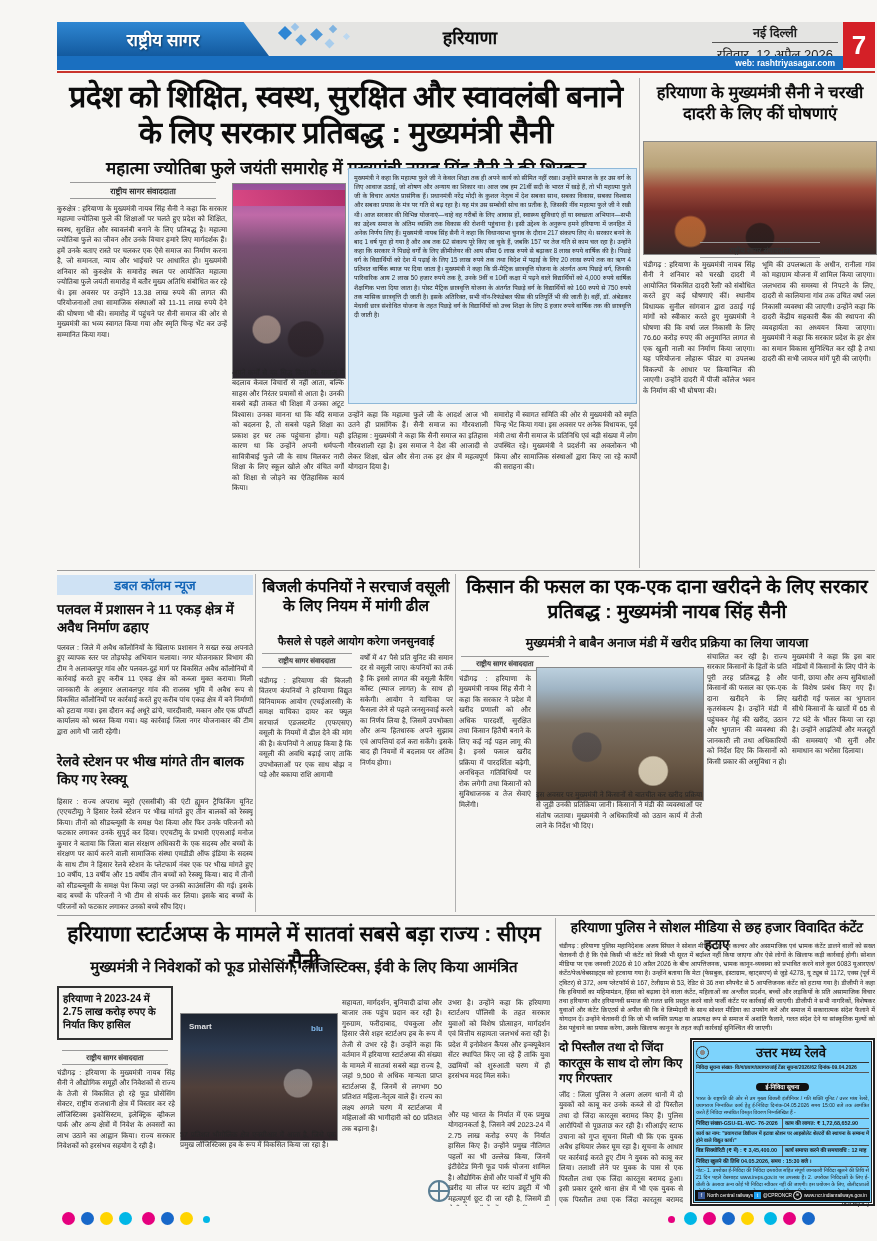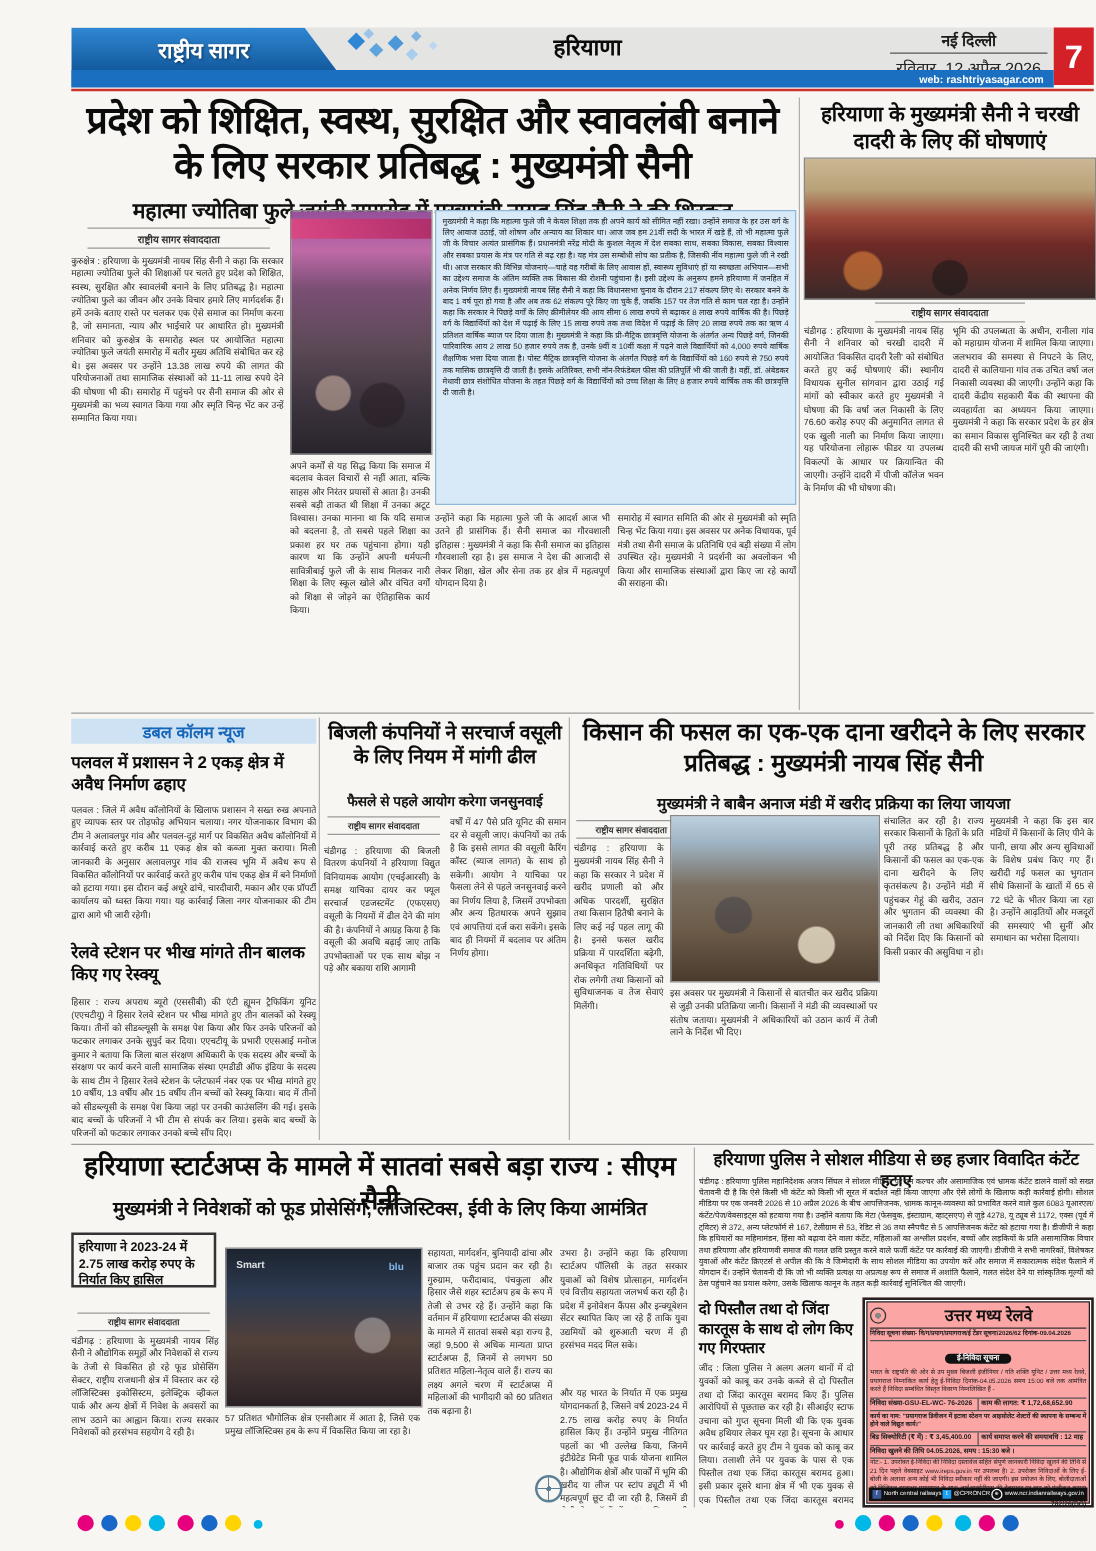--- a/index.html
+++ b/index.html
@@ -14,21 +14,21 @@
   .bt-sm{font-size:6.3px;line-height:1.45;text-align:justify;color:#262626;overflow:hidden;}
   .byline{font-size:8px;font-weight:bold;text-align:center;color:#333;
           border-top:1px solid #9a9a9a;border-bottom:1px solid #9a9a9a;padding:2px 0;}
   .h-xl{font-weight:bold;font-size:30px;line-height:1.2;text-align:center;color:#0c0c0c;letter-spacing:-0.5px;}
   .h-lg{font-weight:bold;font-size:20px;line-height:1.3;text-align:center;color:#0c0c0c;}
   .h-md{font-weight:bold;font-size:15.5px;line-height:1.25;text-align:center;color:#0c0c0c;}
   .h-sm{font-weight:bold;font-size:13.5px;line-height:1.3;text-align:left;color:#0c0c0c;}
   .sub{font-weight:bold;text-align:center;color:#111;}
   .vrule{width:1px;background:#b0b0b0;}
   .hrule{height:1px;background:#9a9a9a;}
-  .photo{border:1px solid #888;}
+  .photo{border:1px solid #888;margin-top:15px;}
   .diamond{position:absolute;transform:rotate(45deg);}
   .dot{position:absolute;border-radius:50%;width:13px;height:13px;}
   .tcell{font-size:5.4px;font-weight:bold;line-height:1.35;}
   .tiny{font-size:5px;line-height:1.4;text-align:justify;}
 </style>
 </head>
 <body>
 
 <div class="abs" style="left:57px;top:22px;width:786px;height:34px;background:#e4e4e2;"></div>
 
@@ -100,21 +100,21 @@
 
 <div class="abs bt" style="left:643px;top:260px;width:112px;height:306px;">चंडीगढ़ : हरियाणा के मुख्यमंत्री नायब सिंह सैनी ने शनिवार को चरखी दादरी में आयोजित 'विकसित दादरी रैली' को संबोधित करते हुए कई घोषणाएं कीं। स्थानीय विधायक सुनील सांगवान द्वारा उठाई गई मांगों को स्वीकार करते हुए मुख्यमंत्री ने घोषणा की कि वर्षा जल निकासी के लिए 76.60 करोड़ रुपए की अनुमानित लागत से एक खुली नाली का निर्माण किया जाएगा। यह परियोजना लोहारू फीडर या उपलब्ध विकल्पों के आधार पर क्रियान्वित की जाएगी। उन्होंने दादरी में पीजी कॉलेज भवन के निर्माण की भी घोषणा की।</div>
 <div class="abs bt" style="left:762px;top:260px;width:113px;height:306px;">भूमि की उपलब्धता के अधीन, रानीला गांव को महाग्राम योजना में शामिल किया जाएगा। जलभराव की समस्या से निपटने के लिए, दादरी से कालियाना गांव तक उचित वर्षा जल निकासी व्यवस्था की जाएगी। उन्होंने कहा कि दादरी केंद्रीय सहकारी बैंक की स्थापना की व्यवहार्यता का अध्ययन किया जाएगा। मुख्यमंत्री ने कहा कि सरकार प्रदेश के हर क्षेत्र का समान विकास सुनिश्चित कर रही है तथा दादरी की सभी जायज मांगें पूरी की जाएंगी।</div>
 
 <div class="abs hrule" style="left:57px;top:570px;width:818px;"></div>
 
 <div class="abs" style="left:57px;top:575px;width:196px;height:20px;background:#cfe2f4;display:flex;align-items:center;justify-content:center;">
   <span style="color:#1566b8;font-weight:bold;font-size:13px;">डबल कॉलम न्यूज</span>
 </div>
 
-<div class="abs h-sm" style="left:57px;top:601px;width:196px;height:38px;">पलवल में प्रशासन ने 2 एकड़ क्षेत्र में अवैध निर्माण ढहाए</div>
+<div class="abs h-sm" style="left:57px;top:601px;width:196px;height:38px;">पलवल में प्रशासन ने 11 एकड़ क्षेत्र में अवैध निर्माण ढहाए</div>
 <div class="abs bt" style="left:57px;top:643px;width:196px;height:104px;">पलवल : जिले में अवैध कॉलोनियों के खिलाफ प्रशासन ने सख्त रुख अपनाते हुए व्यापक स्तर पर तोड़फोड़ अभियान चलाया। नगर योजनाकार विभाग की टीम ने अलावलपुर गांव और पलवल-दुहं मार्ग पर विकसित अवैध कॉलोनियों में कार्रवाई करते हुए करीब 11 एकड़ क्षेत्र को कब्जा मुक्त कराया। मिली जानकारी के अनुसार अलावलपुर गांव की राजस्व भूमि में अवैध रूप से विकसित कॉलोनियों पर कार्रवाई करते हुए करीब पांच एकड़ क्षेत्र में बने निर्माणों को हटाया गया। इस दौरान कई अधूरे ढांचे, चारदीवारी, मकान और एक प्रॉपर्टी कार्यालय को ध्वस्त किया गया। यह कार्रवाई जिला नगर योजनाकार की टीम द्वारा आगे भी जारी रहेगी।</div>
 
 <div class="abs h-sm" style="left:57px;top:753px;width:196px;height:40px;">रेलवे स्टेशन पर भीख मांगते तीन बालक किए गए रेस्क्यू</div>
 <div class="abs bt" style="left:57px;top:797px;width:196px;height:115px;">हिसार : राज्य अपराध ब्यूरो (एससीबी) की एंटी ह्यूमन ट्रैफिकिंग यूनिट (एएचटीयू) ने हिसार रेलवे स्टेशन पर भीख मांगते हुए तीन बालकों को रेस्क्यू किया। तीनों को सीडब्ल्यूसी के समक्ष पेश किया और फिर उनके परिजनों को फटकार लगाकर उनके सुपुर्द कर दिया। एएचटीयू के प्रभारी एएसआई मनोज कुमार ने बताया कि जिला बाल संरक्षण अधिकारी के एक सदस्य और बच्चों के संरक्षण पर कार्य करने वाली सामाजिक संस्था एमडीडी ऑफ इंडिया के सदस्य के साथ टीम ने हिसार रेलवे स्टेशन के प्लेटफार्म नंबर एक पर भीख मांगते हुए 10 वर्षीय, 13 वर्षीय और 15 वर्षीय तीन बच्चों को रेस्क्यू किया। बाद में तीनों को सीडब्ल्यूसी के समक्ष पेश किया जहां पर उनकी काउंसलिंग की गई। इसके बाद बच्चों के परिजनों ने भी टीम से संपर्क कर लिया। इसके बाद बच्चों के परिजनों को फटकार लगाकर उनको बच्चे सौंप दिए।</div>
 
 <div class="abs vrule" style="left:255px;top:574px;height:338px;"></div>
 
 <div class="abs h-md" style="left:259px;top:577px;width:194px;height:52px;">बिजली कंपनियों ने सरचार्ज वसूली के लिए नियम में मांगी ढील</div>
 <div class="abs sub" style="left:259px;top:633px;width:194px;font-size:11px;">फैसले से पहले आयोग करेगा जनसुनवाई</div>
 <div class="abs byline" style="left:262px;top:653px;width:90px;font-size:7px;">राष्ट्रीय सागर संवाददाता</div>
@@ -136,21 +136,21 @@
 
 <div class="abs bt" style="left:536px;top:790px;width:166px;height:122px;">इस अवसर पर मुख्यमंत्री ने किसानों से बातचीत कर खरीद प्रक्रिया से जुड़ी उनकी प्रतिक्रिया जानी। किसानों ने मंडी की व्यवस्थाओं पर संतोष जताया। मुख्यमंत्री ने अधिकारियों को उठान कार्य में तेजी लाने के निर्देश भी दिए।</div>
 <div class="abs bt" style="left:707px;top:652px;width:80px;height:260px;">संचालित कर रही है। राज्य सरकार किसानों के हितों के प्रति पूरी तरह प्रतिबद्ध है और किसानों की फसल का एक-एक दाना खरीदने के लिए कृतसंकल्प है। उन्होंने मंडी में पहुंचकर गेहूं की खरीद, उठान और भुगतान की व्यवस्था की जानकारी ली तथा अधिकारियों को निर्देश दिए कि किसानों को किसी प्रकार की असुविधा न हो।</div>
 <div class="abs bt" style="left:792px;top:652px;width:83px;height:260px;">मुख्यमंत्री ने कहा कि इस बार मंडियों में किसानों के लिए पीने के पानी, छाया और अन्य सुविधाओं के विशेष प्रबंध किए गए हैं। खरीदी गई फसल का भुगतान सीधे किसानों के खातों में 65 से 72 घंटे के भीतर किया जा रहा है। उन्होंने आढ़तियों और मजदूरों की समस्याएं भी सुनीं और समाधान का भरोसा दिलाया।</div>
 
 <div class="abs hrule" style="left:57px;top:915px;width:818px;"></div>
 
 <div class="abs h-lg" style="left:57px;top:920px;width:494px;height:32px;font-size:21px;">हरियाणा स्टार्टअप्स के मामले में सातवां सबसे बड़ा राज्य : सीएम सैनी</div>
 <div class="abs sub" style="left:57px;top:956px;width:494px;font-size:15px;font-weight:bold;">मुख्यमंत्री ने निवेशकों को फूड प्रोसेसिंग, लॉजिस्टिक्स, ईवी के लिए किया आमंत्रित</div>
 
-<div class="abs" style="left:57px;top:986px;width:116px;height:44px;border:2px solid #333;padding:4px;box-sizing:border-box;">
+<div class="abs" style="left:57px;top:986px;width:116px;height:54px;border:2px solid #333;padding:4px;box-sizing:border-box;">
   <div style="font-size:10px;font-weight:bold;line-height:1.3;color:#111;">हरियाणा ने 2023-24 में 2.75 लाख करोड़ रुपए के निर्यात किए हासिल</div>
 </div>
 
 <div class="abs byline" style="left:62px;top:1050px;width:106px;font-size:7px;">राष्ट्रीय सागर संवाददाता</div>
 
 <div class="abs bt" style="left:57px;top:1068px;width:118px;height:138px;">चंडीगढ़ : हरियाणा के मुख्यमंत्री नायब सिंह सैनी ने औद्योगिक समूहों और निवेशकों से राज्य के तेजी से विकसित हो रहे फूड प्रोसेसिंग सेक्टर, राष्ट्रीय राजधानी क्षेत्र में विस्तार कर रहे लॉजिस्टिक्स इकोसिस्टम, इलेक्ट्रिक व्हीकल पार्क और अन्य क्षेत्रों में निवेश के अवसरों का लाभ उठाने का आह्वान किया। राज्य सरकार निवेशकों को हरसंभव सहयोग दे रही है।</div>
 
 <div class="abs photo" style="left:180px;top:998px;width:156px;height:126px;background:
      radial-gradient(circle at 75% 55%, rgba(250,245,240,.35) 0 10%, transparent 11%),
      linear-gradient(180deg,#1d2430 0%,#2c3a50 28%,#51403a 58%,#2b2226 100%);">
@@ -164,21 +164,21 @@
 <div class="abs bt" style="left:448px;top:1110px;width:102px;height:96px;">और यह भारत के निर्यात में एक प्रमुख योगदानकर्ता है, जिसने वर्ष 2023-24 में 2.75 लाख करोड़ रुपए के निर्यात हासिल किए हैं। उन्होंने प्रमुख नीतिगत पहलों का भी उल्लेख किया, जिनमें इंटीग्रेटेड मिनी फूड पार्क योजना शामिल है। औद्योगिक क्षेत्रों और पार्कों में भूमि की खरीद या लीज पर स्टांप ड्यूटी में भी महत्वपूर्ण छूट दी जा रही है, जिसमें डी श्रेणी के ब्लॉकों में 100 प्रतिशत, सी श्रेणी में 75 प्रतिशत और ए व बी श्रेणी में 50 प्रतिशत की छूट शामिल है। निवेशकों की सुविधा के लिए हरियाणा एंटरप्राइज प्रमोशन सेंटर तथा सिंगल विंडो प्रणाली कार्यरत है।</div>
 
 <div class="abs vrule" style="left:555px;top:918px;height:288px;"></div>
 
 <div class="abs h-md" style="left:559px;top:920px;width:316px;height:18px;font-size:13.5px;">हरियाणा पुलिस ने सोशल मीडिया से छह हजार विवादित कंटेंट हटाए</div>
 <div class="abs bt-sm" style="left:559px;top:941px;width:316px;height:94px;">चंडीगढ़ : हरियाणा पुलिस महानिदेशक अजय सिंघल ने सोशल मीडिया पर गन कल्चर और असामाजिक एवं भ्रामक कंटेंट डालने वालों को सख्त चेतावनी दी है कि ऐसे किसी भी कंटेंट को किसी भी सूरत में बर्दाश्त नहीं किया जाएगा और ऐसे लोगों के खिलाफ कड़ी कार्रवाई होगी। सोशल मीडिया पर एक जनवरी 2026 से 10 अप्रैल 2026 के बीच आपत्तिजनक, भ्रामक कानून-व्यवस्था को प्रभावित करने वाले कुल 6083 यूआरएल/कंटेंट/पेज/वेबसाइट्स को हटवाया गया है। उन्होंने बताया कि मेटा (फेसबुक, इंस्टाग्राम, व्हाट्सएप) से जुड़े 4278, यू ट्यूब से 1172, एक्स (पूर्व में ट्विटर) से 372, अन्य प्लेटफॉर्म से 167, टेलीग्राम से 53, रेडिट से 36 तथा स्नैपचैट से 5 आपत्तिजनक कंटेंट को हटाया गया है। डीजीपी ने कहा कि हथियारों का महिमामंडन, हिंसा को बढ़ावा देने वाला कंटेंट, महिलाओं का अश्लील प्रदर्शन, बच्चों और लड़कियों के प्रति असामाजिक विचार तथा हरियाणा और हरियाणवी समाज की गलत छवि प्रस्तुत करने वाले फर्जी कंटेंट पर कार्रवाई की जाएगी। डीजीपी ने सभी नागरिकों, विशेषकर युवाओं और कंटेंट क्रिएटर्स से अपील की कि वे जिम्मेदारी के साथ सोशल मीडिया का उपयोग करें और समाज में सकारात्मक संदेश फैलाने में योगदान दें। उन्होंने चेतावनी दी कि जो भी व्यक्ति प्रत्यक्ष या अप्रत्यक्ष रूप से समाज में अशांति फैलाने, गलत संदेश देने या सांस्कृतिक मूल्यों को ठेस पहुंचाने का प्रयास करेगा, उसके खिलाफ कानून के तहत कड़ी कार्रवाई सुनिश्चित की जाएगी।</div>
 
 <div class="abs h-sm" style="left:559px;top:1040px;width:124px;height:46px;font-size:12px;">दो पिस्तौल तथा दो जिंदा कारतूस के साथ दो लोग किए गए गिरफ्तार</div>
 <div class="abs bt" style="left:559px;top:1090px;width:124px;height:116px;">जींद : जिला पुलिस ने अलग अलग थानों में दो युवकों को काबू कर उनके कब्जे से दो पिस्तौल तथा दो जिंदा कारतूस बरामद किए हैं। पुलिस आरोपियों से पूछताछ कर रही है। सीआईए स्टाफ उचाना को गुप्त सूचना मिली थी कि एक युवक अवैध हथियार लेकर घूम रहा है। सूचना के आधार पर कार्रवाई करते हुए टीम ने युवक को काबू कर लिया। तलाशी लेने पर युवक के पास से एक पिस्तौल तथा एक जिंदा कारतूस बरामद हुआ। इसी प्रकार दूसरे थाना क्षेत्र में भी एक युवक से एक पिस्तौल तथा एक जिंदा कारतूस बरामद हुआ।</div>
 
-<div class="abs" style="left:690px;top:1038px;width:185px;height:168px;background:#fca5a5;border:2px solid #222;box-shadow:inset 0 0 0 1px #fff, inset 0 0 0 2px #222;box-sizing:border-box;padding:3px 4px;">
+<div class="abs" style="left:690px;top:1038px;width:185px;height:168px;background:#7dd3fc;border:2px solid #222;box-shadow:inset 0 0 0 1px #fff, inset 0 0 0 2px #222;box-sizing:border-box;padding:3px 4px;">
   <div style="display:flex;align-items:center;border-bottom:1px solid #333;padding-bottom:1px;">
     <span style="width:11px;height:11px;border:1.5px solid #333;border-radius:50%;display:inline-block;margin-right:4px;background:radial-gradient(circle,#888 0 30%,transparent 31%);"></span>
     <span style="flex:1;text-align:center;font-size:13px;font-weight:bold;color:#111;">उत्तर मध्य रेलवे</span>
   </div>
   <div class="tiny" style="border-bottom:1px solid #555;padding:1px 0;font-weight:bold;text-align:left;">निविदा सूचना संख्या- वि/ग/प्रयाग/प्रयागराज/ई टेंडर सूचना/2026/62 दिनांक-09.04.2026</div>
   <div style="text-align:center;margin:2px 0;">
     <span style="background:#111;color:#fff;font-size:6px;font-weight:bold;padding:1px 10px;border-radius:6px;">ई-निविदा सूचना</span>
   </div>
   <div class="tiny">भारत के राष्ट्रपति की ओर से उप मुख्य बिजली इंजीनियर / गति शक्ति यूनिट / उत्तर मध्य रेलवे, प्रयागराज निम्नांकित कार्य हेतु ई-निविदा दिनांक-04.05.2026 समय 15:00 बजे तक आमंत्रित करते हैं निविदा सम्बंधित विस्तृत विवरण निम्नलिखित हैं -</div>
   <div style="display:flex;border-top:1px solid #555;border-bottom:1px solid #555;margin-top:2px;">

